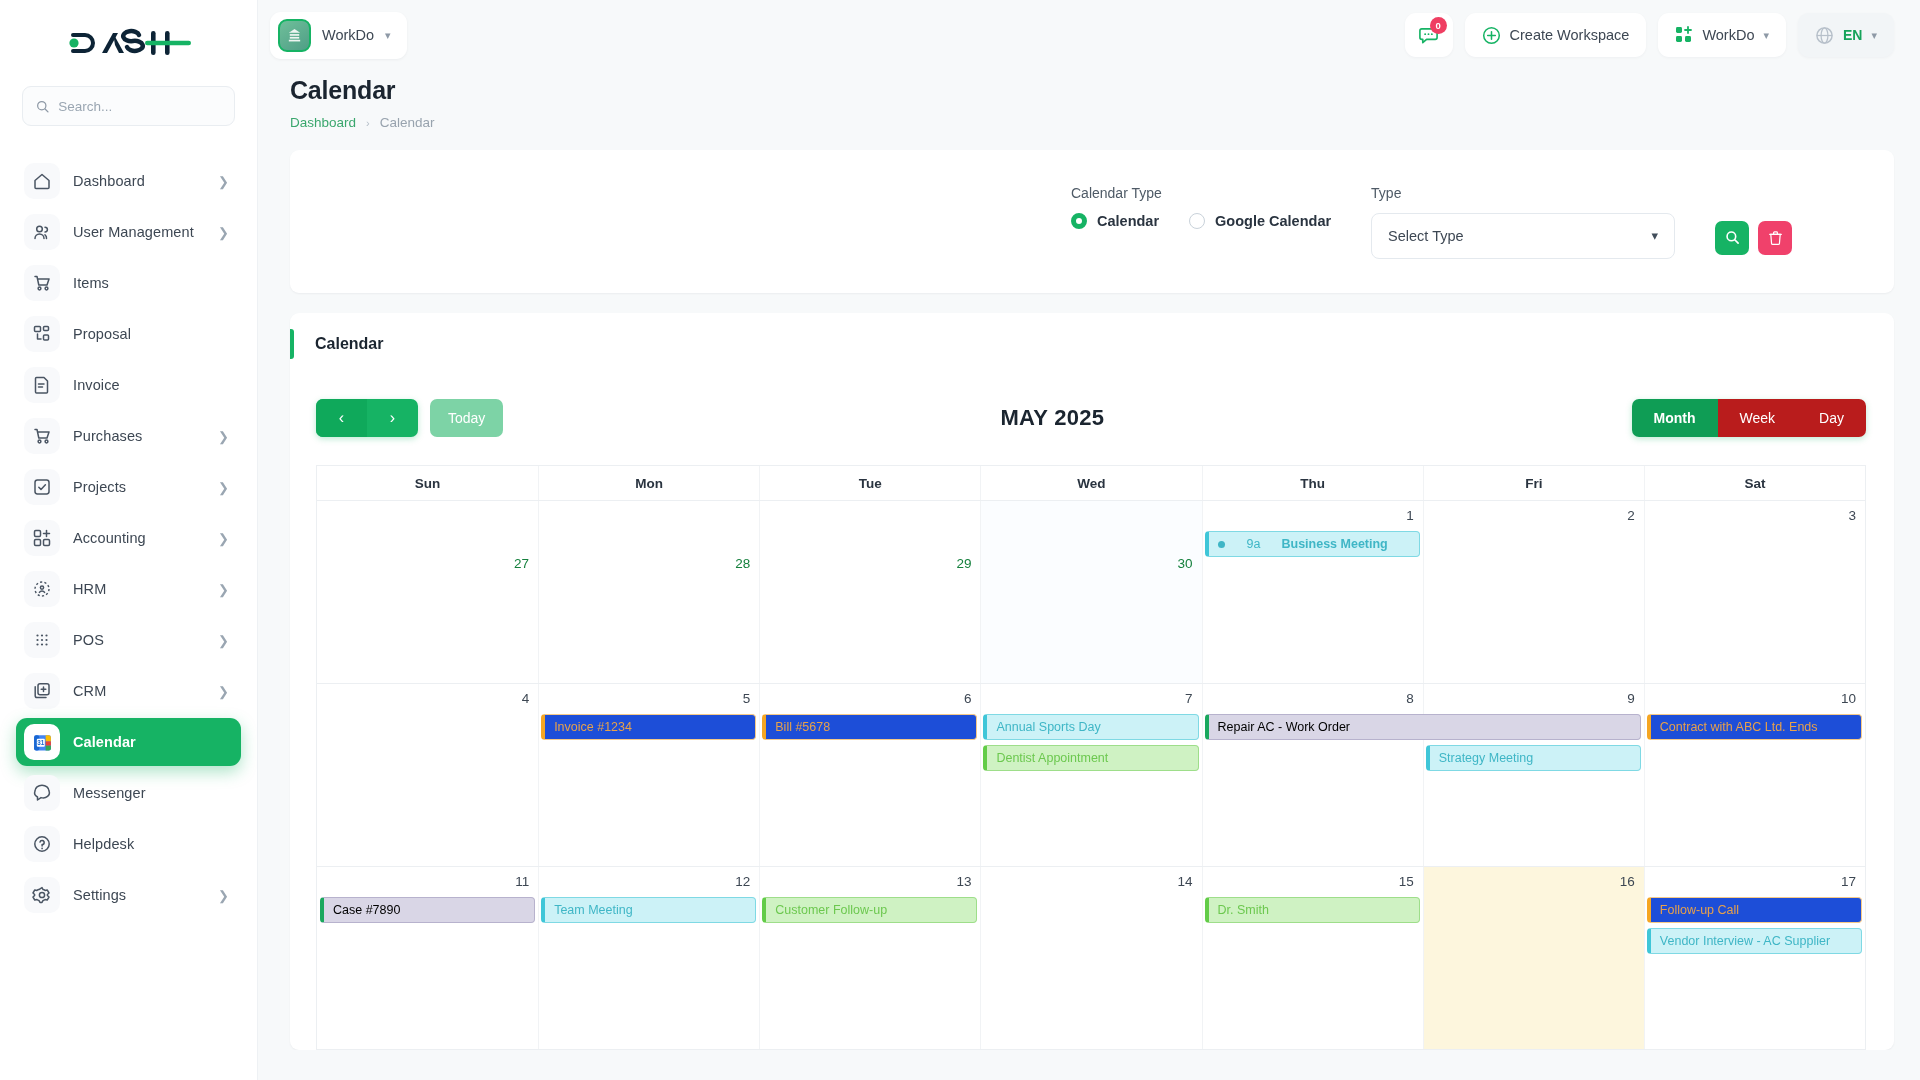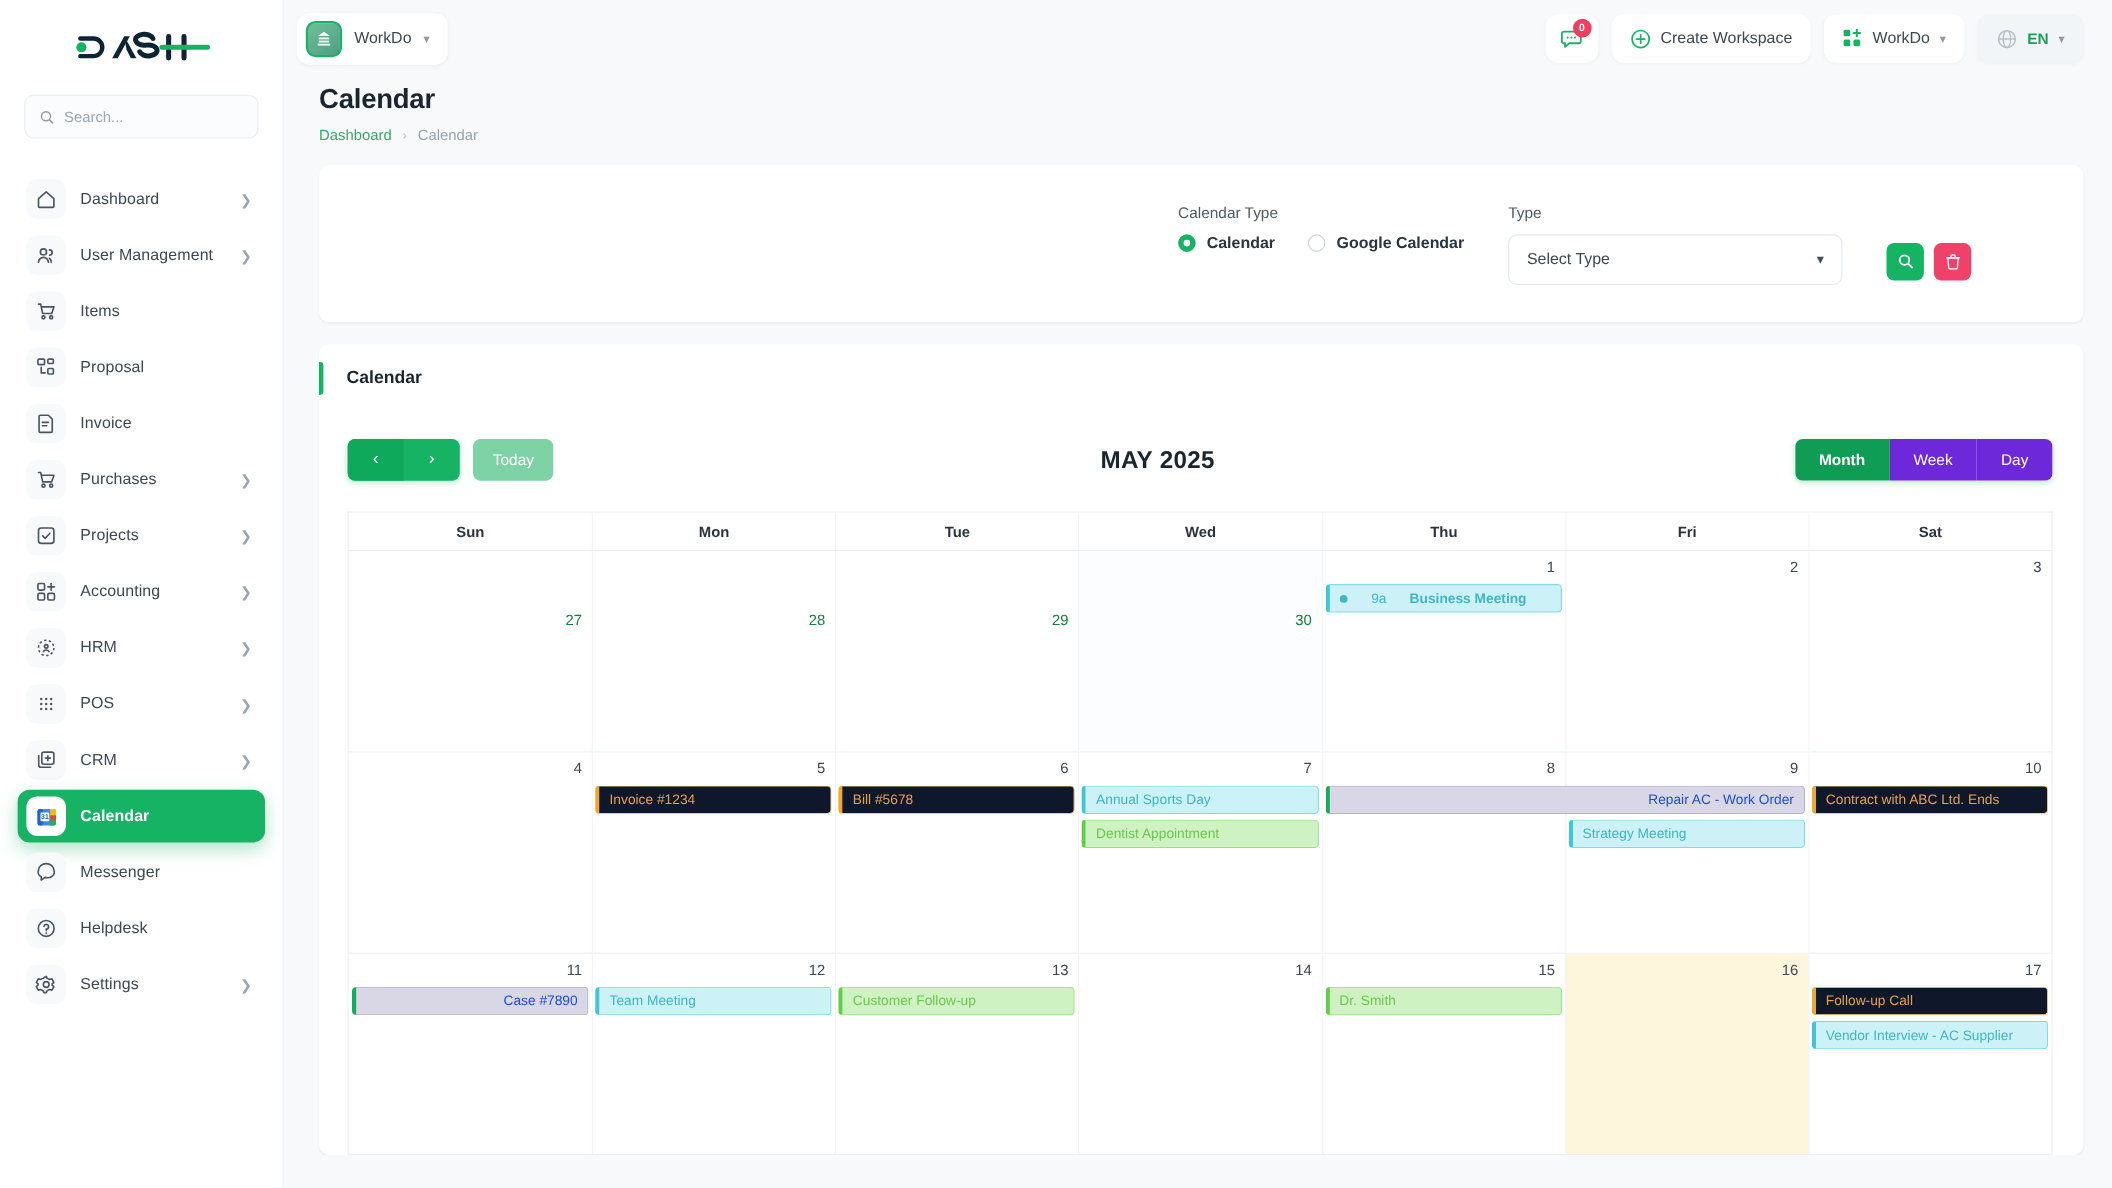--- a/index.html
+++ b/index.html
@@ -135,21 +135,21 @@
   }
   .navgrp button:first-child { background: #0fa95b; }
   .today-btn {
     margin-left: 12px; height: 38px; padding: 0 18px; border: none; border-radius: 7px;
     background: #7dd3a6; color: #ffffff; font-size: 14px; cursor: pointer;
     font-family: "Liberation Sans", sans-serif;
   }
   .cal-month { flex: 1; text-align: center; font-size: 22px; font-weight: 700; color: #1b2530; letter-spacing: .3px; margin-left: -30px; }
   .viewgrp { display: flex; border-radius: 7px; overflow: hidden; box-shadow: 0 2px 6px rgba(22,179,100,.28); }
   .viewgrp button {
-    height: 38px; padding: 0 22px; border: none; background: #6d28d9; color: #fff;
+    height: 38px; padding: 0 22px; border: none; background: #b91c1c; color: #fff;
     font-size: 14px; cursor: pointer; font-family: "Liberation Sans", sans-serif;
   }
   .viewgrp button.sel { background: #0f9d55; font-weight: 600; }
 
   
   .grid { border-top: 1px solid #eceff2; margin: 10px 28px 0 26px; border-left: 1px solid #eceff2; border-right: 1px solid #eceff2; }
   .dow-row { display: grid; grid-template-columns: repeat(7, 1fr); border-bottom: 1px solid #eceff2; }
   .dow { text-align: center; font-size: 13.5px; font-weight: 700; color: #2a3440; padding: 10px 0 9px; }
   .dow + .dow { border-left: 1px solid #f1f3f5; }
   .wk { display: grid; grid-template-columns: repeat(7, 1fr); border-bottom: 1px solid #eceff2; position: relative; }
@@ -166,23 +166,23 @@
     display: flex; align-items: center; padding: 0 9px;
     font-size: 12.5px; white-space: nowrap; overflow: hidden;
     pointer-events: auto; cursor: pointer;
   }
   .ev .dot { width: 7px; height: 7px; border-radius: 50%; margin-right: 6px; flex: 0 0 auto; }
   .ev .tm { font-size: 12.5px; margin-right: 5px; }
   .ev .tt { font-weight: 700; }
 
   
   .ev.cyan   { background: #ccf2f7; border: 1px solid #7fd9e4; border-left: 4px solid #3fc6d8; color: #3fb6c6; }
-  .ev.orange { background: #0f172a; border: 1px solid #f5c988; border-left: 4px solid #f5a623; color: #e8a14a; }
+  .ev.orange { background: #1d4ed8; border: 1px solid #f5c988; border-left: 4px solid #f5a623; color: #e8a14a; }
   .ev.green  { background: #cff2c3; border: 1px solid #9ede8a; border-left: 4px solid #62cc48; color: #6cc84f; }
-  .ev.purple { background: #d9d6e6; border: 1px solid #b7b2cd; border-left: 4px solid #1aa85e; color: #1d4ed8; justify-content: flex-end; }
+  .ev.purple { background: #d9d6e6; border: 1px solid #b7b2cd; border-left: 4px solid #1aa85e; color: #000000; }
 </style>
 </head>
 <body>
 
 <div class="app">
 
   <aside class="sidebar">
 
     <div class="logo-wrap">
       <svg class="logo" width="128" height="34" viewBox="0 0 128 34">

